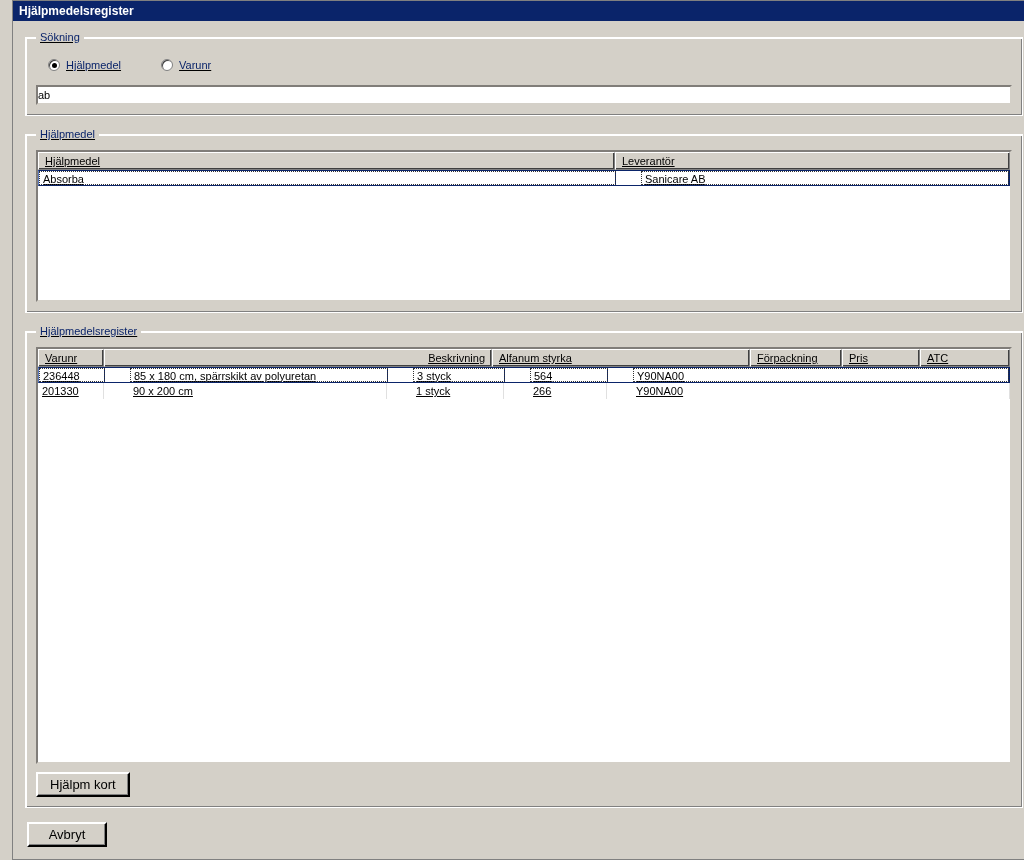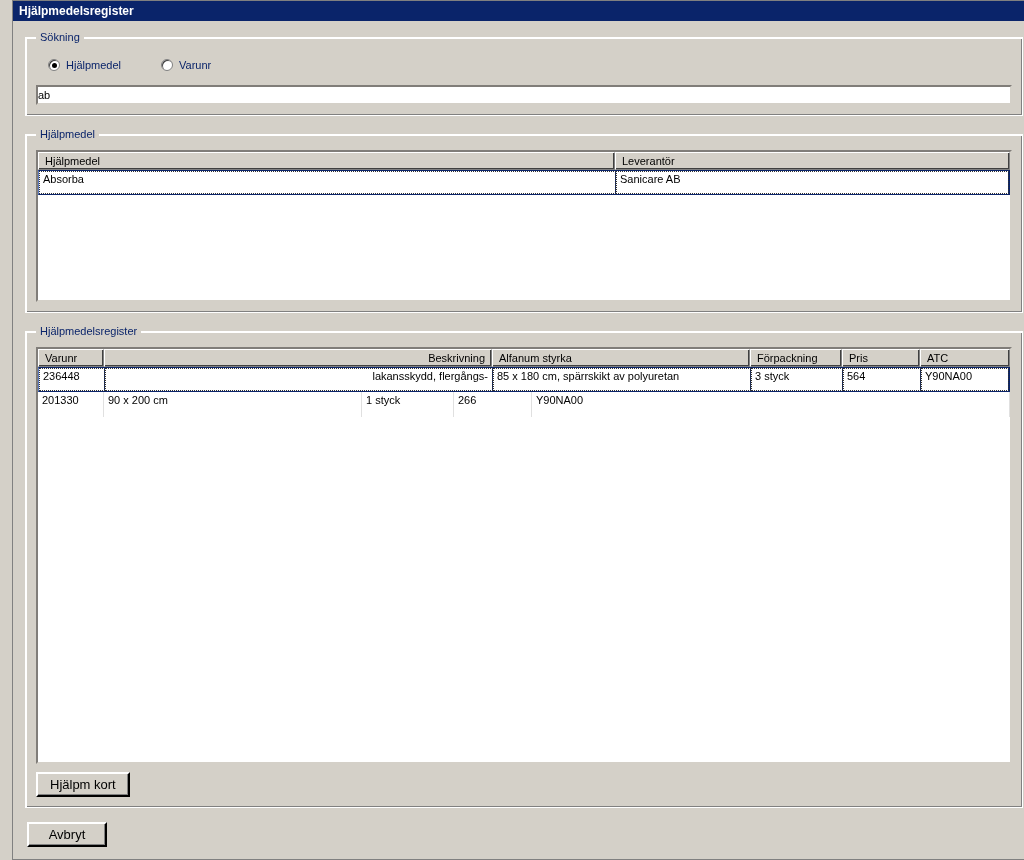--- a/index.html
+++ b/index.html
@@ -42,20 +42,21 @@
     border-left-color: #808080;
     border-right-color: #ffffff;
     border-bottom-color: #ffffff;
     padding: 10px;
     margin: 0;
     position: relative;
     box-shadow: inset 1px 1px 0 #ffffff, inset -1px -1px 0 #808080;
   }
   fieldset {
     border: 1px groove #fff;
+    text-decoration: underline;
   }
   legend {
     color: #0a246a;
     padding: 0 4px;
     background: #d4d0c8;
   }
   .radio-row {
     display: flex;
     gap: 40px;
     padding: 6px 12px 14px 12px;
@@ -110,22 +111,23 @@
     box-shadow: inset -1px -1px 0 #404040;
     background: #d4d0c8;
     overflow: hidden;
     white-space: nowrap;
   }
   .list-body {
     background: #ffffff;
   }
   .list-row {
     display: flex;
-    height: 25px;
+    height: 16px;
     line-height: 16px;
+    gap: 25px;
   }
   .list-row.selected .list-cell {
     outline: 1px dotted #333;
     outline-offset: -1px;
     border-right: 1px solid #0a246a;
   }
   .list-row.selected {
     border: 1px solid #0a246a;
     border-left: 1px solid #5a78c0;
   }
@@ -216,21 +218,20 @@
           <div class="list-header-cell rg-col1">Varunr</div>
           <div class="list-header-cell rg-col2">Beskrivning</div>
           <div class="list-header-cell rg-col3">Alfanum styrka</div>
           <div class="list-header-cell rg-col4">Förpackning</div>
           <div class="list-header-cell rg-col5">Pris</div>
           <div class="list-header-cell rg-col6">ATC</div>
         </div>
         <div class="list-body" style="flex:1;">
           <div class="list-row selected">
             <div class="list-cell rg-col1">236448</div>
-            <div class="list-cell rg-col2">lakansskydd, flergångs-</div>
             <div class="list-cell rg-col3">85 x 180 cm, spärrskikt av polyuretan</div>
             <div class="list-cell rg-col4">3 styck</div>
             <div class="list-cell rg-col5">564</div>
             <div class="list-cell rg-col6">Y90NA00</div>
           </div>
           <div class="list-row">
             <div class="list-cell rg-col1">201330</div>
             <div class="list-cell rg-col3">90 x 200 cm</div>
             <div class="list-cell rg-col4">1 styck</div>
             <div class="list-cell rg-col5">266</div>

